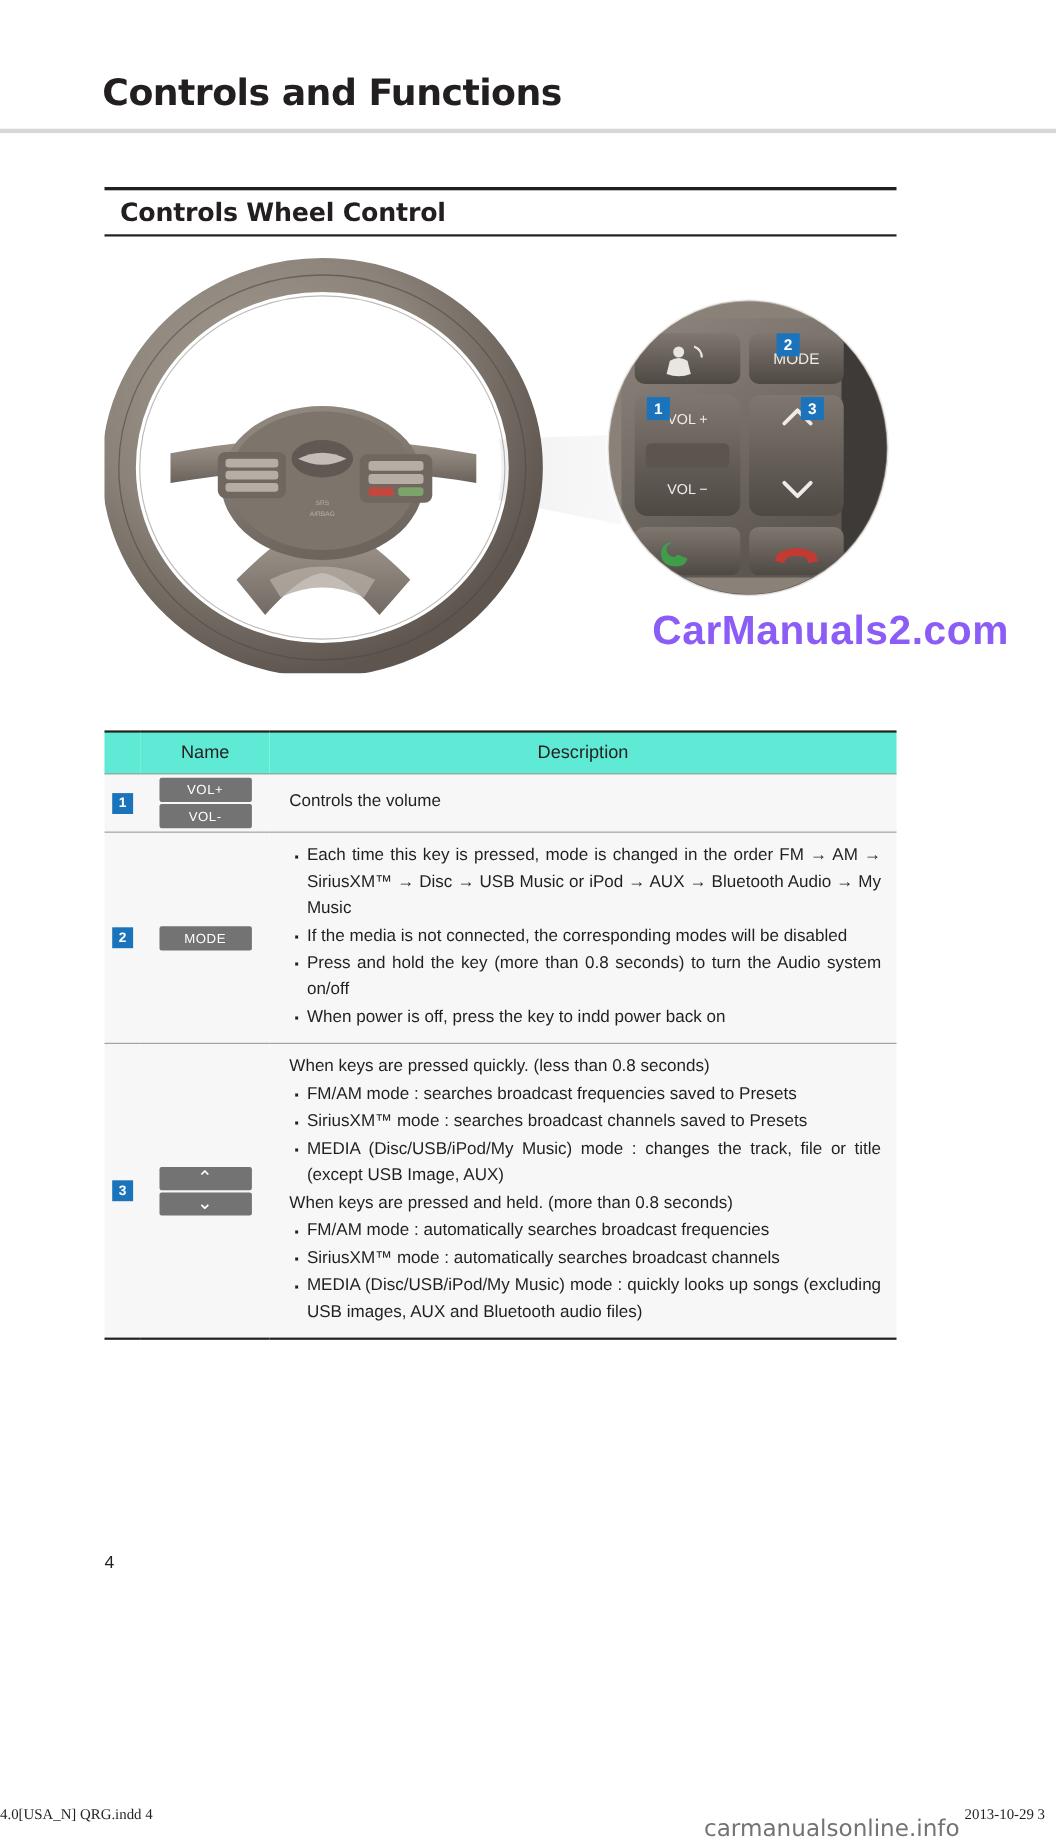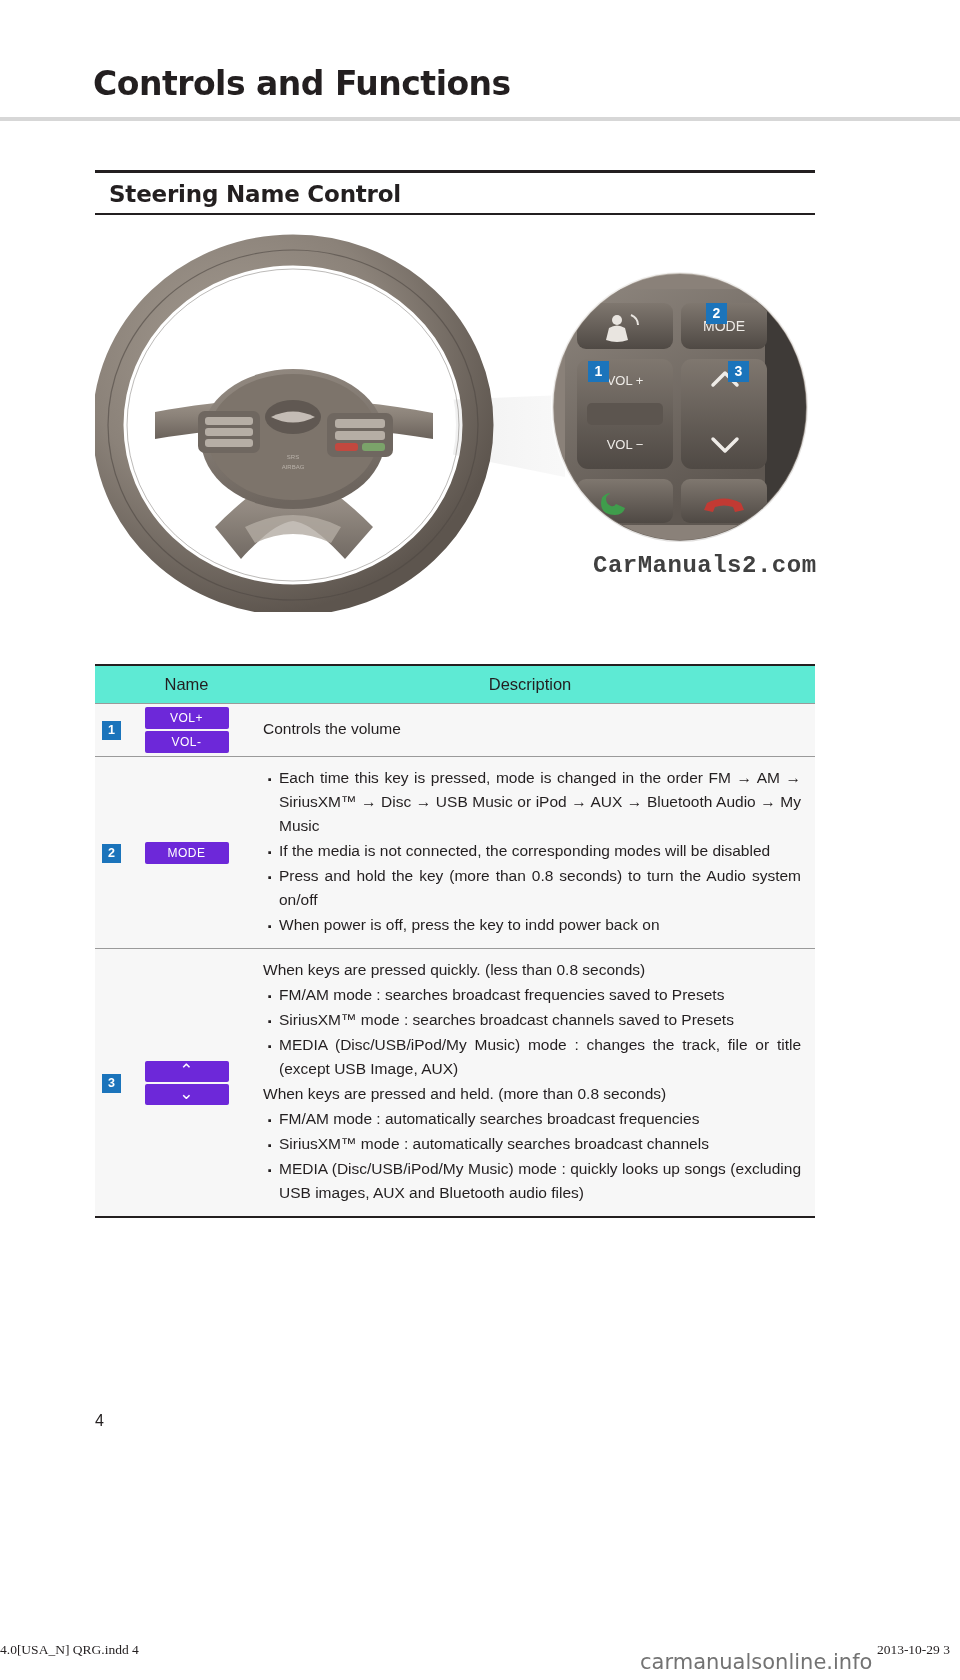--- a/index.html
+++ b/index.html
@@ -75,24 +75,24 @@
     position: absolute;
     left: 95px;
     top: 215px;
     width: 740px;
     height: 385px;
   }
   .wm {
     position: absolute;
     left: 498px;
     top: 325px;
-    font-family: Liberation Mono, monospace;
-    font-size: 24px;
-    font-weight: bold;
-    color: #404040;
+    font-family: Liberation Sans, sans-serif;
+    font-size: 37px;
+    font-weight: bold;
+    color: #8b5cf6;
     letter-spacing: 0.5px;
     z-index: 40;
     pointer-events: none;
   }
   .callout {
     position: absolute;
     width: 21px;
     height: 21px;
     background: #1b74bb;
     color: #ffffff;
@@ -158,21 +158,21 @@
     color: #fff;
     font-size: 12.5px;
     font-weight: bold;
     line-height: 19px;
     text-align: center;
   }
   .key-btn {
     display: block;
     width: 84px;
     margin: 2px auto;
-    background: #6d28d9;
+    background: #737373;
     color: #ffffff;
     font-size: 12px;
     letter-spacing: 0.5px;
     text-align: center;
     padding: 4px 0 4px;
     border-radius: 2px;
     font-family: "Liberation Sans", sans-serif;
   }
   .key-btn.arrow {
     padding: 1px 0 2px;
@@ -237,21 +237,21 @@
 
 <div class="page">
 
   <div class="page-header">
     <div class="title">Controls and Functions</div>
   </div>
   <div class="header-rule"></div>
 
   <div class="section-block">
     <div class="section-rule-top"></div>
-    <div class="section-title">Steering Name Control</div>
+    <div class="section-title">Controls Wheel Control</div>
     <div class="section-rule-bottom"></div>
   </div>
 
   <div class="illustration">
     <svg width="740" height="385" viewBox="0 0 740 385">
       <defs>
         <radialGradient id="rimGrad" cx="35%" cy="30%" r="75%">
           <stop offset="0%" stop-color="#a49b91"></stop>
           <stop offset="55%" stop-color="#8b8279"></stop>
           <stop offset="100%" stop-color="#5d554e"></stop>

